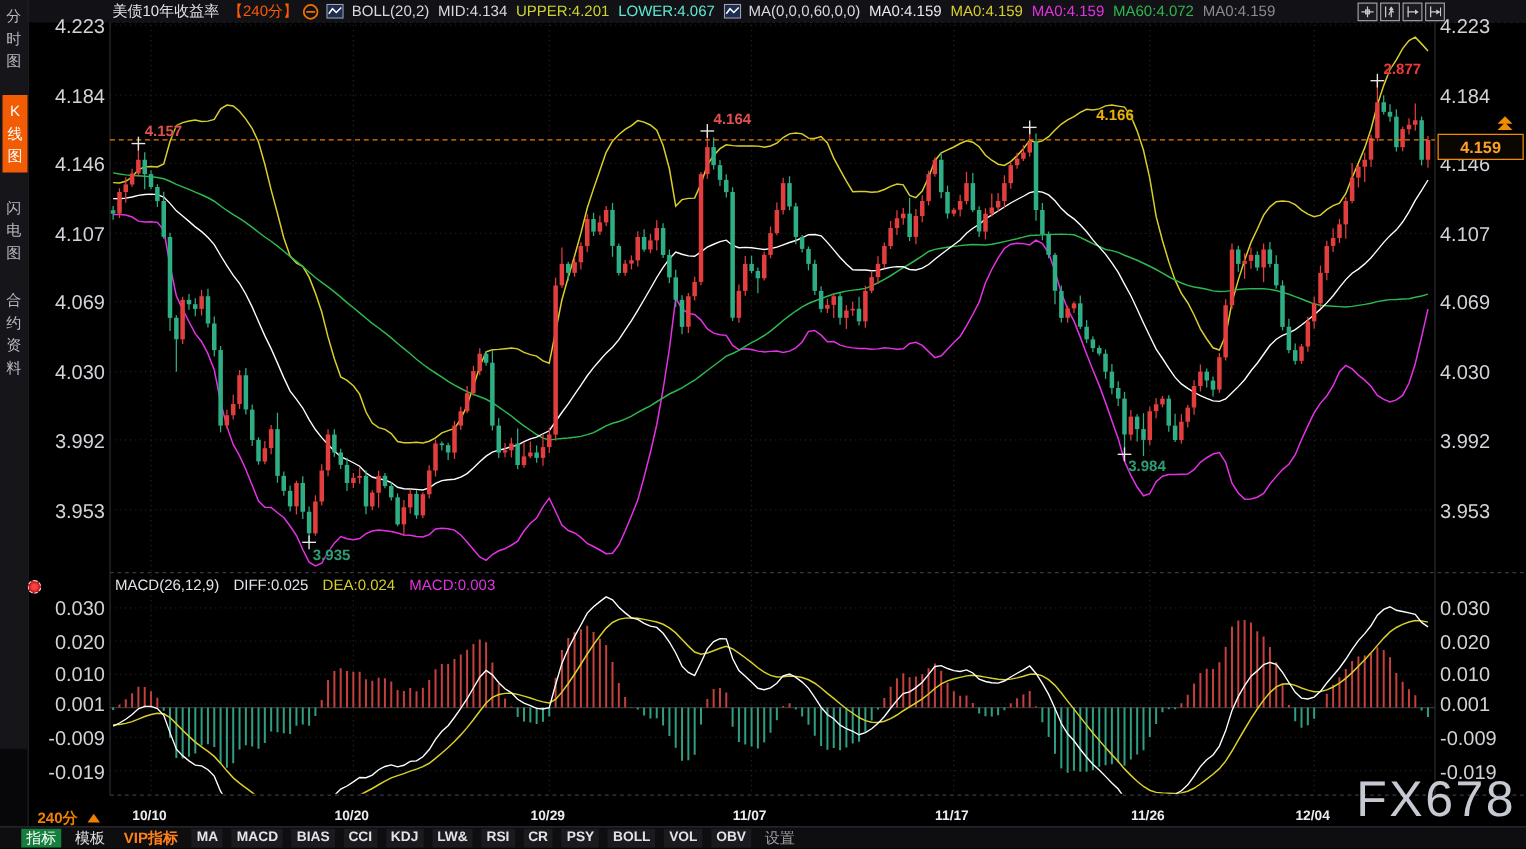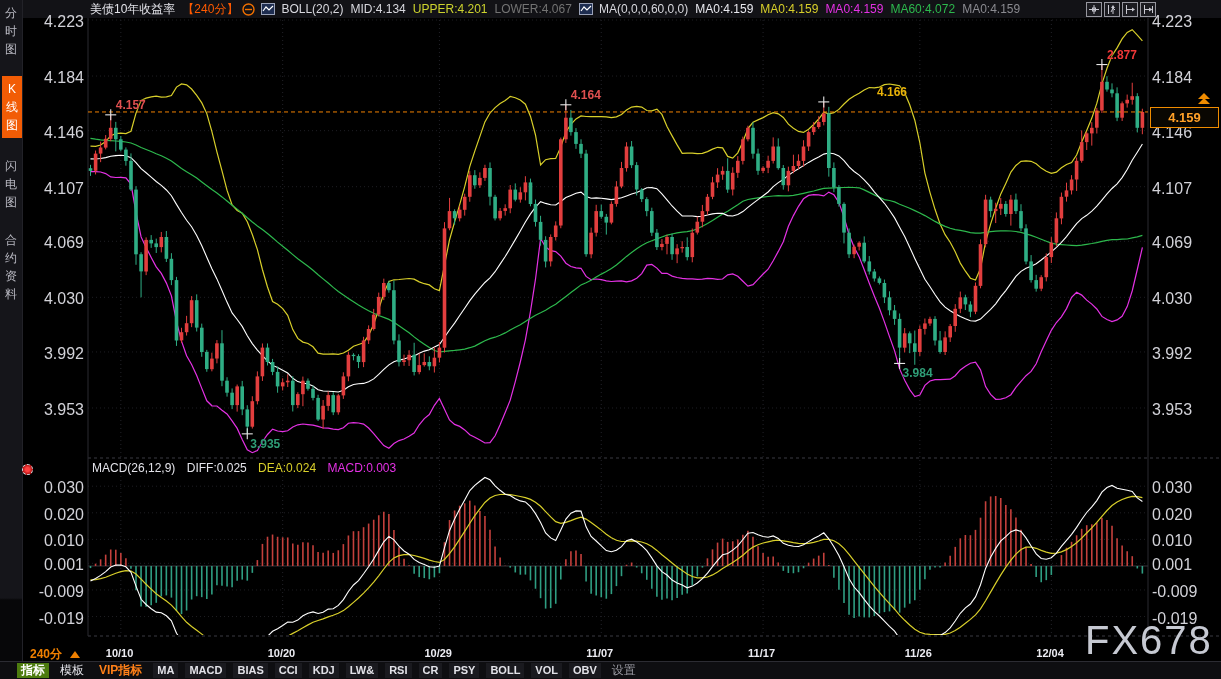--- a/index.html
+++ b/index.html
@@ -3,21 +3,21 @@
 <meta charset="utf-8">
 <style>
 html,body{margin:0;padding:0;background:#000;}
 #app{position:relative;width:1221px;height:679px;background:#060608;overflow:hidden;font-family:"Liberation Sans",sans-serif;}
 #chart{position:absolute;left:0;top:0;}
 #header{position:absolute;left:22px;top:0;width:1199px;height:18px;background:#121216;display:flex;align-items:center;padding-left:68px;box-sizing:border-box;font-size:12px;white-space:nowrap;color:#d8d8de;}
 #header span{margin-right:7px;}
 .h-title{color:#e2e2e8;}
 .h-tf{color:#ff5a00;margin-right:4px!important;}
 .h-upper{color:#cdd32e;}
-.h-lower{color:#737373;}
+.h-lower{color:#5eead4;}
 .icon-circle,.icon-chart{display:inline-flex;margin-right:6px!important;}
 #ma-values span{margin-right:7px;}
 #topright-icons{position:absolute;left:1086px;top:2px;display:flex;gap:2px;}
 .tr-icon{width:14px;height:13px;border:1px solid #96969e;background:#1b1b20;display:flex;align-items:center;justify-content:center;}
 #sidebar{position:absolute;left:0;top:0;width:22px;height:679px;background:linear-gradient(180deg,#15151a 0,#15151a 598px,#070709 600px);border-right:1px solid #222228;}
 .side-tab{position:absolute;left:0;width:22px;text-align:center;color:#b9b9c2;font-size:12px;line-height:18px;white-space:pre-line;}
 .side-tab.active{background:#f25c05;color:#fff;padding:4px 0;left:2px;width:20px;}
 .tick{position:absolute;font-size:16px;color:#d2d2d8;}
 .tick.l{left:0;width:84px;text-align:right;}
 .tick.r{left:1152px;text-align:left;}
@@ -29,21 +29,21 @@
 #badge-arrows{position:absolute;left:1198px;top:92px;}
 #badge-arrows i{display:block;width:0;height:0;border-left:6px solid transparent;border-right:6px solid transparent;border-bottom:6px solid #f08c00;margin-bottom:-1px;}
 #alarm-icon{position:absolute;left:22px;top:464px;width:9px;height:9px;border-radius:50%;background:radial-gradient(circle at 50% 50%, #ff4040 0 2px,#a81010 5px);border:1px dashed #d8d8de;}
 #dates{position:absolute;left:0;top:0;}
 .date-lbl{position:absolute;font-size:11px;font-weight:bold;color:#ececf2;}
 #tf-footer{position:absolute;left:30px;top:646px;color:#f08000;font-size:12px;font-weight:bold;}
 #tf-footer .tri{display:inline-block;width:0;height:0;border-left:5px solid transparent;border-right:5px solid transparent;border-bottom:7px solid #f08000;margin-left:8px;}
 #watermark{position:absolute;left:1085px;top:618px;font-size:40px;color:#c6c9d2;letter-spacing:2px;}
 #toolbar{position:absolute;left:0;top:661px;width:1221px;height:18px;background:#0e0e11;border-top:1px solid #2c2c33;display:flex;align-items:center;font-size:12px;box-sizing:border-box;padding-left:17px;}
 .tb-item{margin-left:7px;padding:0 4px;line-height:15px;height:15px;color:#e2e2e8;}
-.tb-active{background:#4d7c0f;color:#fff;font-weight:bold;margin-left:0;}
+.tb-active{background:#15803d;color:#fff;font-weight:normal;margin-left:0;}
 .tb-vip{color:#ff8018;font-weight:bold;}
 .tb-tile{background:#1a1a1f;font-weight:bold;font-size:11px;}
 .tb-dim{color:#9a9aa2;}
 .anno{position:absolute;font-size:12px;font-weight:bold;text-shadow:0 0 2px #000;}
 </style>
 </head>
 <body>
 
 <div id="app">
   <svg id="chart" width="1221" height="679">

